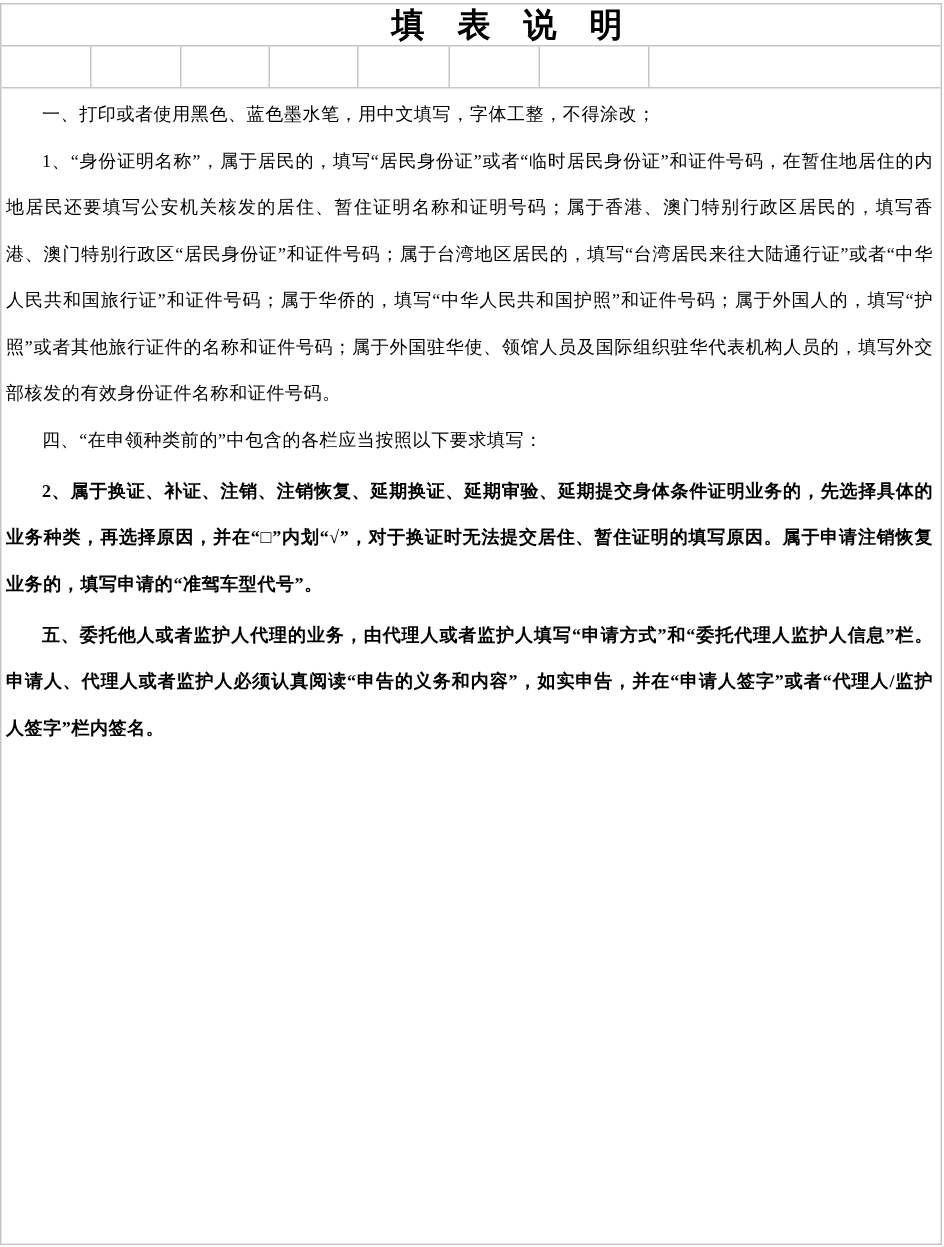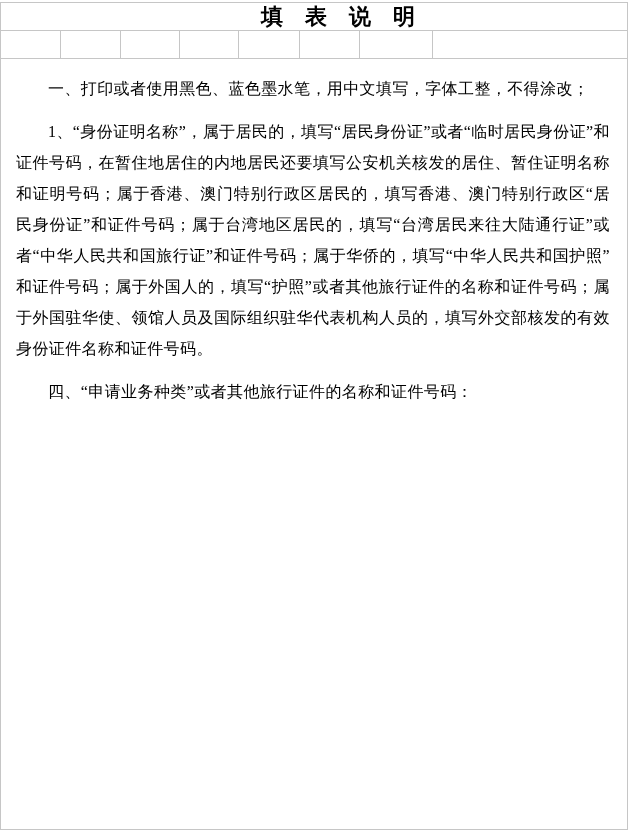--- a/index.html
+++ b/index.html
@@ -56,22 +56,22 @@
   .cell.c3{width:59px;}
   .cell.c4{width:59px;}
   .cell.c5{width:61px;}
   .cell.c6{width:60px;}
   .cell.c7{width:73px;}
   .cell.c8{flex:1;border-right:none;}
   .body-text{
     padding:2px 5px 0 3px;
   }
   .body-text p{
-    margin:12px;
-    font-size:16px;
+    margin:0;
+    font-size:12px;
     line-height:31px;
     letter-spacing:0.4px;
     text-indent:2em;
     text-align:justify;
   }
   .body-text p:nth-child(n+4){
     margin-top:3px;
     font-weight:bold;
   }
 </style>
@@ -92,17 +92,19 @@
       <div class="cell c4"></div>
       <div class="cell c5"></div>
       <div class="cell c6"></div>
       <div class="cell c7"></div>
       <div class="cell c8"></div>
     </div>
 
     <div class="body-text">
         <p>一、打印或者使用黑色、蓝色墨水笔，用中文填写，字体工整，不得涂改；</p>
         <p>1、“身份证明名称”，属于居民的，填写“居民身份证”或者“临时居民身份证”和证件号码，在暂住地居住的内地居民还要填写公安机关核发的居住、暂住证明名称和证明号码；属于香港、澳门特别行政区居民的，填写香港、澳门特别行政区“居民身份证”和证件号码；属于台湾地区居民的，填写“台湾居民来往大陆通行证”或者“中华人民共和国旅行证”和证件号码；属于华侨的，填写“中华人民共和国护照”和证件号码；属于外国人的，填写“护照”或者其他旅行证件的名称和证件号码；属于外国驻华使、领馆人员及国际组织驻华代表机构人员的，填写外交部核发的有效身份证件名称和证件号码。</p>
-        <p>四、“申请业务种类”或者其他旅行证件的名称和证件号码：</p>
+        <p>四、“在申领种类前的”中包含的各栏应当按照以下要求填写：</p>
+        <p>2、属于换证、补证、注销、注销恢复、延期换证、延期审验、延期提交身体条件证明业务的，先选择具体的业务种类，再选择原因，并在“□”内划“√”，对于换证时无法提交居住、暂住证明的填写原因。属于申请注销恢复业务的，填写申请的“准驾车型代号”。</p>
+        <p>五、委托他人或者监护人代理的业务，由代理人或者监护人填写“申请方式”和“委托代理人监护人信息”栏。申请人、代理人或者监护人必须认真阅读“申告的义务和内容”，如实申告，并在“申请人签字”或者“代理人/监护人签字”栏内签名。</p>
       </div>
 
   </div>
 </div>
 
 </body></html>

